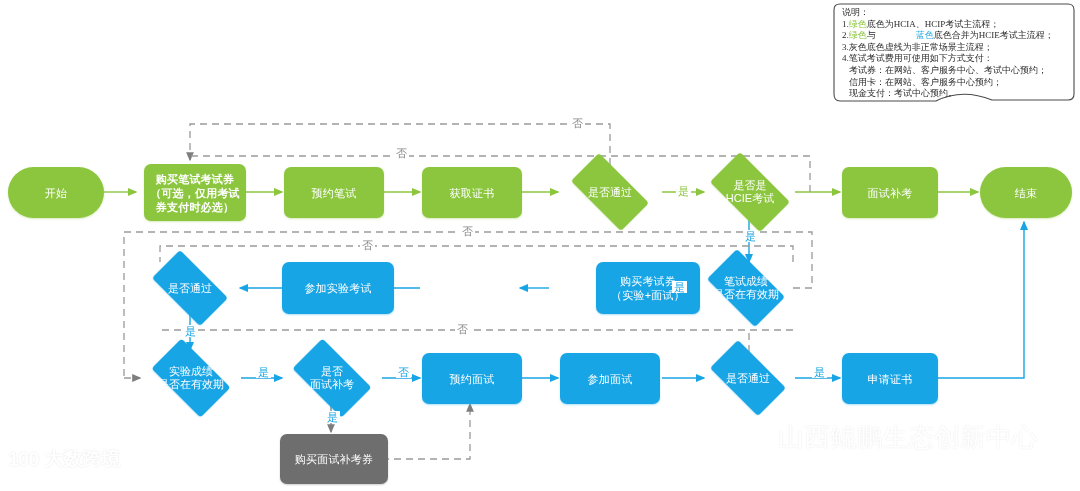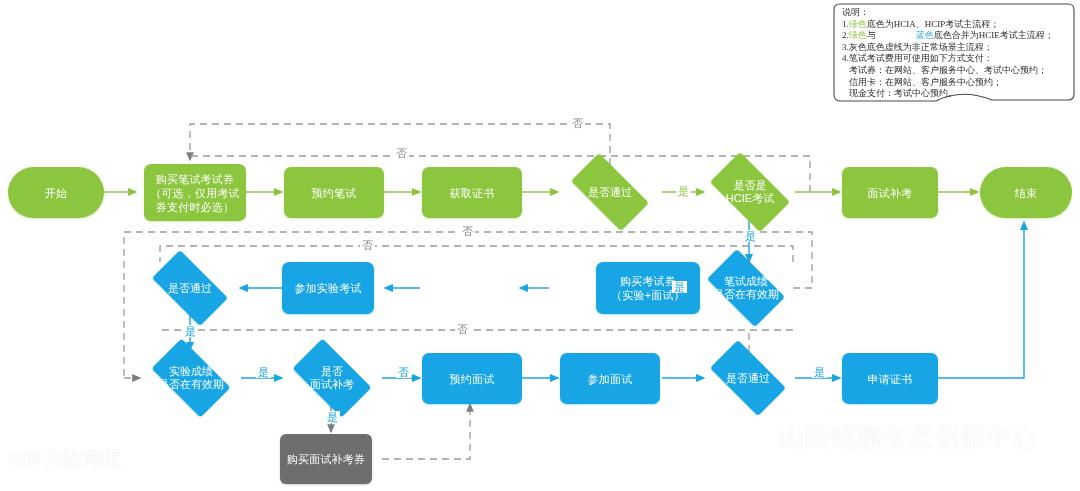--- a/index.html
+++ b/index.html
@@ -148,21 +148,21 @@
 
     <path d="M331,406 L331,432" stroke="#7E7E7E" stroke-width="1.3" fill="none" marker-end="url(#ak)"></path>
 
     <path d="M382,459 L470,459 L470,404" stroke="#9A9A9A" stroke-width="1.3" fill="none" stroke-dasharray="7 5" marker-end="url(#ak)"></path>
   </svg>
 
   <div class="node term green" style="left:8px;top:167px;width:96px;height:51px;">
     <span>开始</span>
   </div>
 
-  <div class="node proc green" style="left:144px;top:164px;width:102px;height:57px;">
+  <div class="node proc green" style="left:144px;top:164px;width:102px;height:57px;font-weight:bold;">
     <span>购买笔试考试券
 （可选，仅用考试
 券支付时必选）</span>
   </div>
 
   <div class="node proc green" style="left:284px;top:167px;width:100px;height:51px;">
     <span>预约笔试</span>
   </div>
 
   <div class="node proc green" style="left:422px;top:167px;width:100px;height:51px;">
@@ -193,21 +193,21 @@
     <span class="dlabel">笔试成绩
 是否在有效期</span>
   </div>
 
   <div class="node proc blue" style="left:550px;top:262px;width:104px;height:52px;margin-left:46px;">
     <span>购买考试券
 （实验+面试）</span>
   </div>
 
 
-  <div class="node proc blue" style="left:282px;top:262px;width:92px;height:52px;">
+  <div class="node proc blue" style="left:282px;top:262px;width:112px;height:52px;">
     <span>参加实验考试</span>
   </div>
 
   <div class="diamond" style="left:142px;top:260px;width:96px;height:56px;">
     <span class="dshape blue"></span>
     <span class="dlabel">是否通过</span>
   </div>
 
   <div class="diamond" style="left:142px;top:348px;width:98px;height:60px;">
     <span class="dshape blue"></span>
@@ -231,21 +231,21 @@
 
   <div class="diamond" style="left:700px;top:350px;width:96px;height:56px;">
     <span class="dshape blue"></span>
     <span class="dlabel">是否通过</span>
   </div>
 
   <div class="node proc blue" style="left:842px;top:353px;width:96px;height:51px;">
     <span>申请证书</span>
   </div>
 
-  <div class="node gray" style="left:280px;top:434px;width:92px;height:50px;border-radius:6px;">
+  <div class="node gray" style="left:280px;top:434px;width:108px;height:50px;">
     <span>购买面试补考券</span>
   </div>
 
   <div class="elabel g" style="left:676px;top:185px;">是</div>
   <div class="elabel k" style="left:394px;top:147px;">否</div>
   <div class="elabel k" style="left:570px;top:117px;">否</div>
   <div class="elabel b" style="left:743px;top:230px;">是</div>
   <div class="elabel k" style="left:460px;top:225px;">否</div>
   <div class="elabel b" style="left:672px;top:281px;">是</div>
   <div class="elabel k" style="left:360px;top:239px;">否</div>

